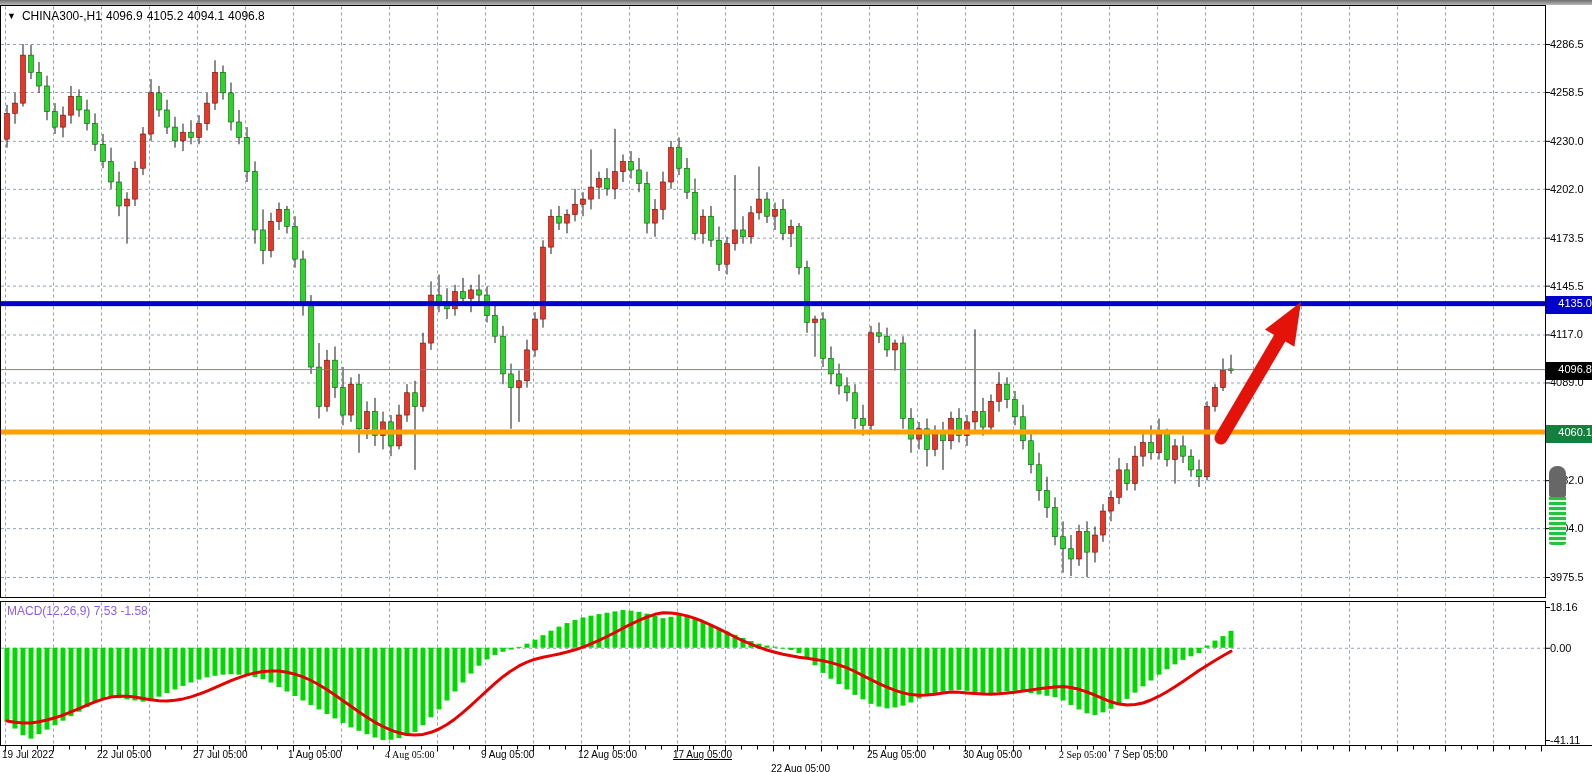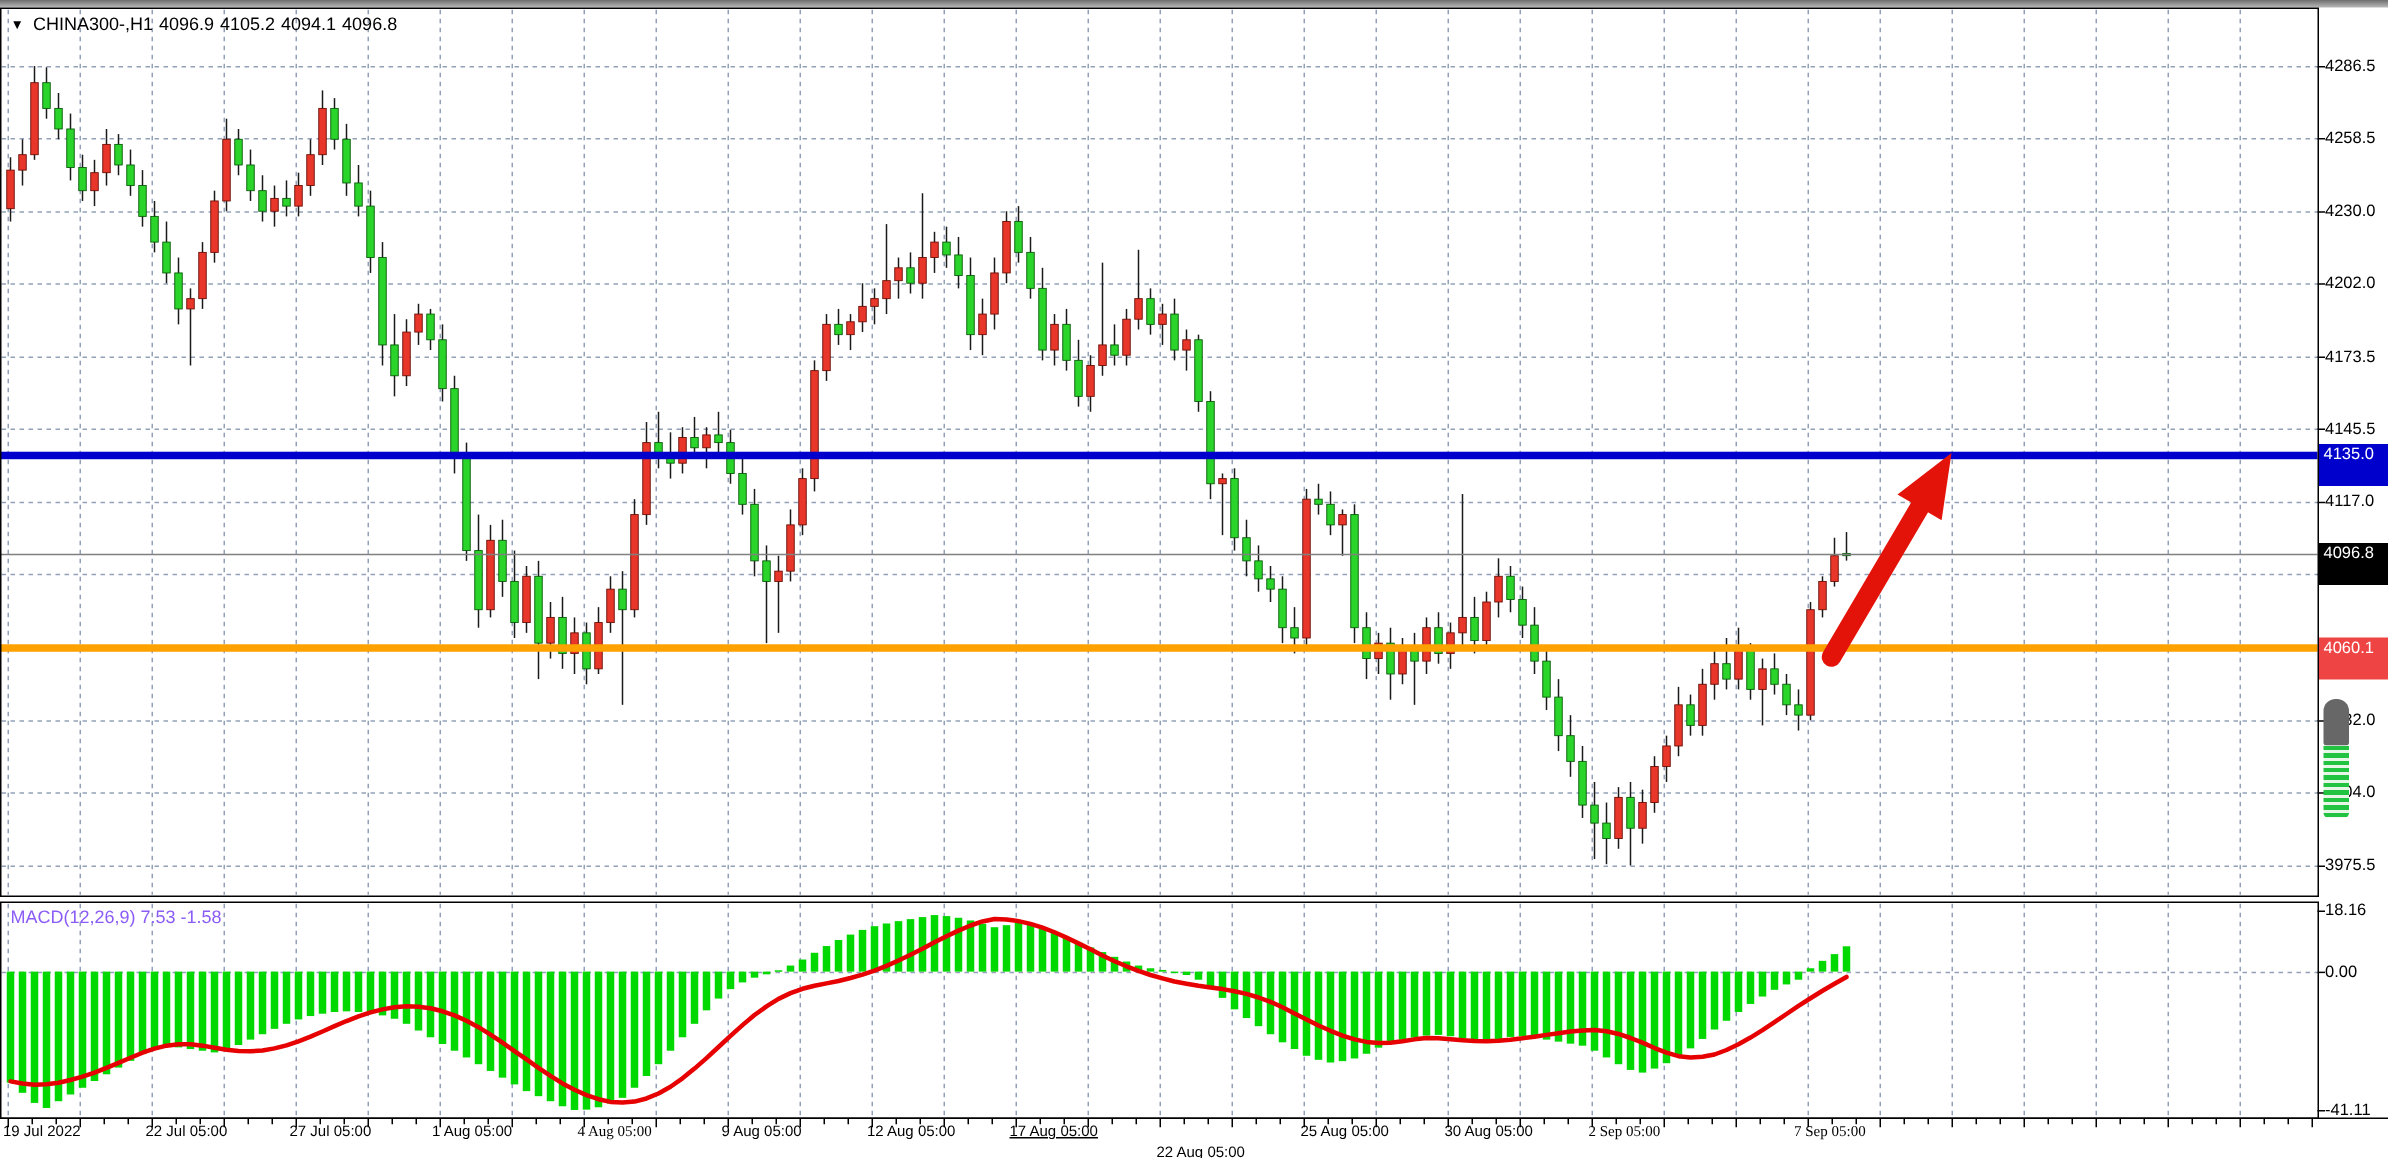--- a/index.html
+++ b/index.html
@@ -7,22 +7,22 @@
        font-family:"Liberation Sans",sans-serif;-webkit-font-smoothing:none;}
   #top-strip{position:absolute;left:0;top:0;width:1592px;height:5px;
        background:linear-gradient(#6e6e6e,#b9b9b9);}
   #chart-svg{position:absolute;left:0;top:0;}
   #ohlc-header{position:absolute;left:7px;top:9px;font-size:12px;color:#000;white-space:nowrap;z-index:5;}
   #ohlc-header .tri{font-size:9px;margin-right:6px;vertical-align:1px;}
   #ohlc-header span{margin-right:4px;}
   #macd-title{position:absolute;left:7px;top:604px;font-size:12px;color:#8b5cf6;z-index:5;}
   .plabel{position:absolute;left:1550px;width:46px;font-size:11px;color:#000;line-height:14px;}
   .mlabel{position:absolute;left:1550px;width:46px;font-size:11px;color:#000;line-height:14px;}
-  .tag{position:absolute;left:1546px;width:46px;height:28px;font-size:11px;line-height:15px;
-       color:#fff;text-align:left;padding-left:3px;box-sizing:border-box;z-index:6;}
+  .tag{position:absolute;left:1546px;width:46px;height:18px;font-size:11px;line-height:15px;
+       color:#fff;text-align:right;padding-left:3px;box-sizing:border-box;z-index:6;}
   .tlabel{position:absolute;top:749px;font-size:10px;color:#000;white-space:nowrap;}
   #scroll-marker{position:absolute;left:1549px;top:466px;width:17px;height:79px;z-index:7;}
   #scroll-marker .grip{width:17px;height:31px;background:#676767;border-radius:8px 8px 2px 2px;}
   #scroll-marker .stripes{width:17px;height:48px;border-radius:0 0 3px 3px;
        background:repeating-linear-gradient(180deg,#21c341 0 3px,#e7f6e7 3px 5px);}
 </style>
 </head>
 <body>
 
 <div id="win">
@@ -719,24 +719,24 @@
       <div class="tlabel" style="left: 193px;">27 Jul 05:00</div>
       <div class="tlabel" style="left: 288px;">1 Aug 05:00</div>
       <div class="tlabel" style="left: 385px; font-family: Liberation Serif, serif;">4 Aug 05:00</div>
       <div class="tlabel" style="left: 481px;">9 Aug 05:00</div>
       <div class="tlabel" style="left: 578px;">12 Aug 05:00</div>
       <div class="tlabel" style="left: 673px; text-decoration: underline;">17 Aug 05:00</div>
       <div class="tlabel" style="left: 771px; margin-top: 14px;">22 Aug 05:00</div>
       <div class="tlabel" style="left: 867px; text-align: center;">25 Aug 05:00</div>
       <div class="tlabel" style="left: 963px; text-align: right;">30 Aug 05:00</div>
       <div class="tlabel" style="left: 1059px; font-family: Liberation Serif, serif;">2 Sep 05:00</div>
-      <div class="tlabel" style="left: 1196px; font-family: Liberation Serif, serif;">7 Sep 05:00</div>
+      <div class="tlabel" style="left: 1114px;">7 Sep 05:00</div>
     </div>
 
   <div class="tag" id="tag-resistance" style="top: 296.145px; background: rgb(0, 0, 204);">4135.0</div>
   <div class="tag" id="tag-last" style="top: 361.613px; background: rgb(0, 0, 0);">4096.8</div>
-  <div class="tag" id="tag-support" style="top: 424.51px; background: #ef4444;">4060.1</div>
+  <div class="tag" id="tag-support" style="top: 424.51px; background: #15803d;">4060.1</div>
 
   <div id="scroll-marker">
     <div class="grip"></div>
     <div class="stripes"></div>
   </div>
 </div>
 
 </body></html>

